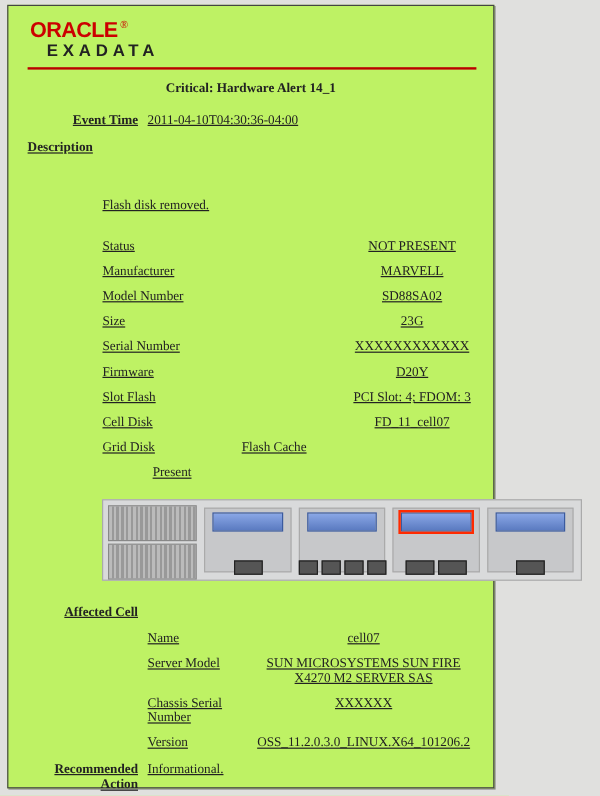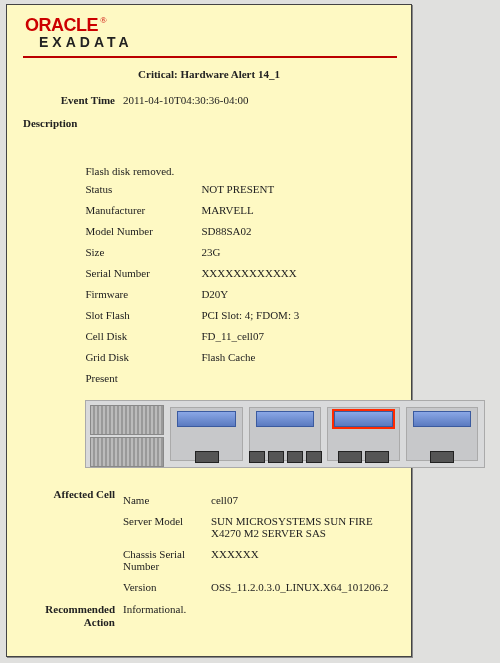--- a/index.html
+++ b/index.html
@@ -11,21 +11,21 @@
     font-family: "Times New Roman", Times, serif;
     font-size: 11px;
     color: #222;
     box-sizing: border-box;
   }
   .sheet {
     position: relative;
     margin: 4px 6px 6px 6px;
     width: 406px;
     height: 653px;
-    background: #fef9c3;
+    background: #bef264;
     border: 1px solid #444;
     box-shadow: 1px 1px 0 #888;
     padding: 10px 16px 10px 16px;
     box-sizing: border-box;
   }
   .logo-block {
     padding-left: 2px;
     padding-bottom: 6px;
     border-bottom: 2px solid #b00;
     margin-bottom: 10px;
@@ -55,40 +55,41 @@
   }
   .title-line {
     text-align: center;
     font-weight: bold;
     font-size: 11px;
     margin: 6px 0 14px 0;
   }
   .section {
     display: flex;
     margin-bottom: 10px;
+    text-decoration: underline;
   }
   .left-label {
     width: 92px;
     text-align: right;
     font-weight: bold;
     padding-right: 8px;
     line-height: 1.2;
   }
   .right-content {
     flex: 1;
   }
   .kv-table {
     display: grid;
     grid-template-columns: 116px 1fr;
     row-gap: 9px;
-    margin-top: 6px;
+    margin-top: 22px;
   }
   .kv-table.wide { grid-template-columns: 88px 1fr; }
   .kv-key { color: #222; }
-  .kv-val { color: #222; }
+  .kv-val { color: #222; text-align: center; }
   .desc-line { margin-bottom: 6px; margin-top: 48px; }
 
   
   .server-box {
     margin: 16px 0 10px 0;
     width: 400px;
     height: 68px;
     background: #d9dadb;
     border: 1px solid #aaa;
     position: relative;

